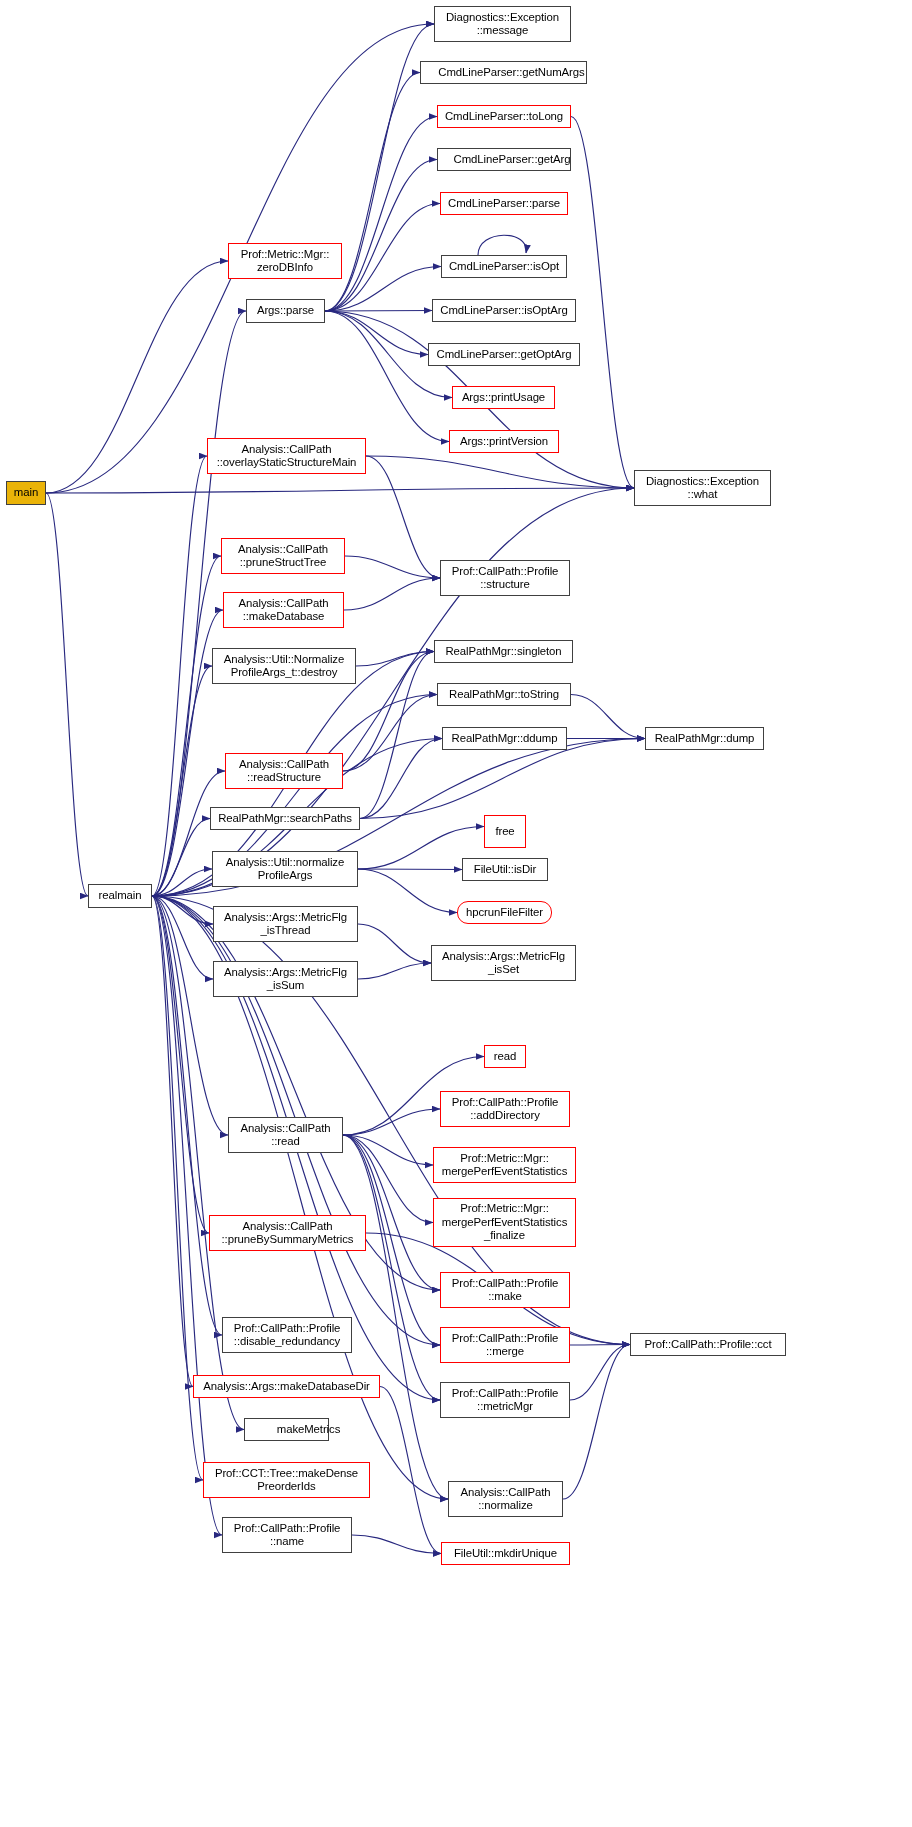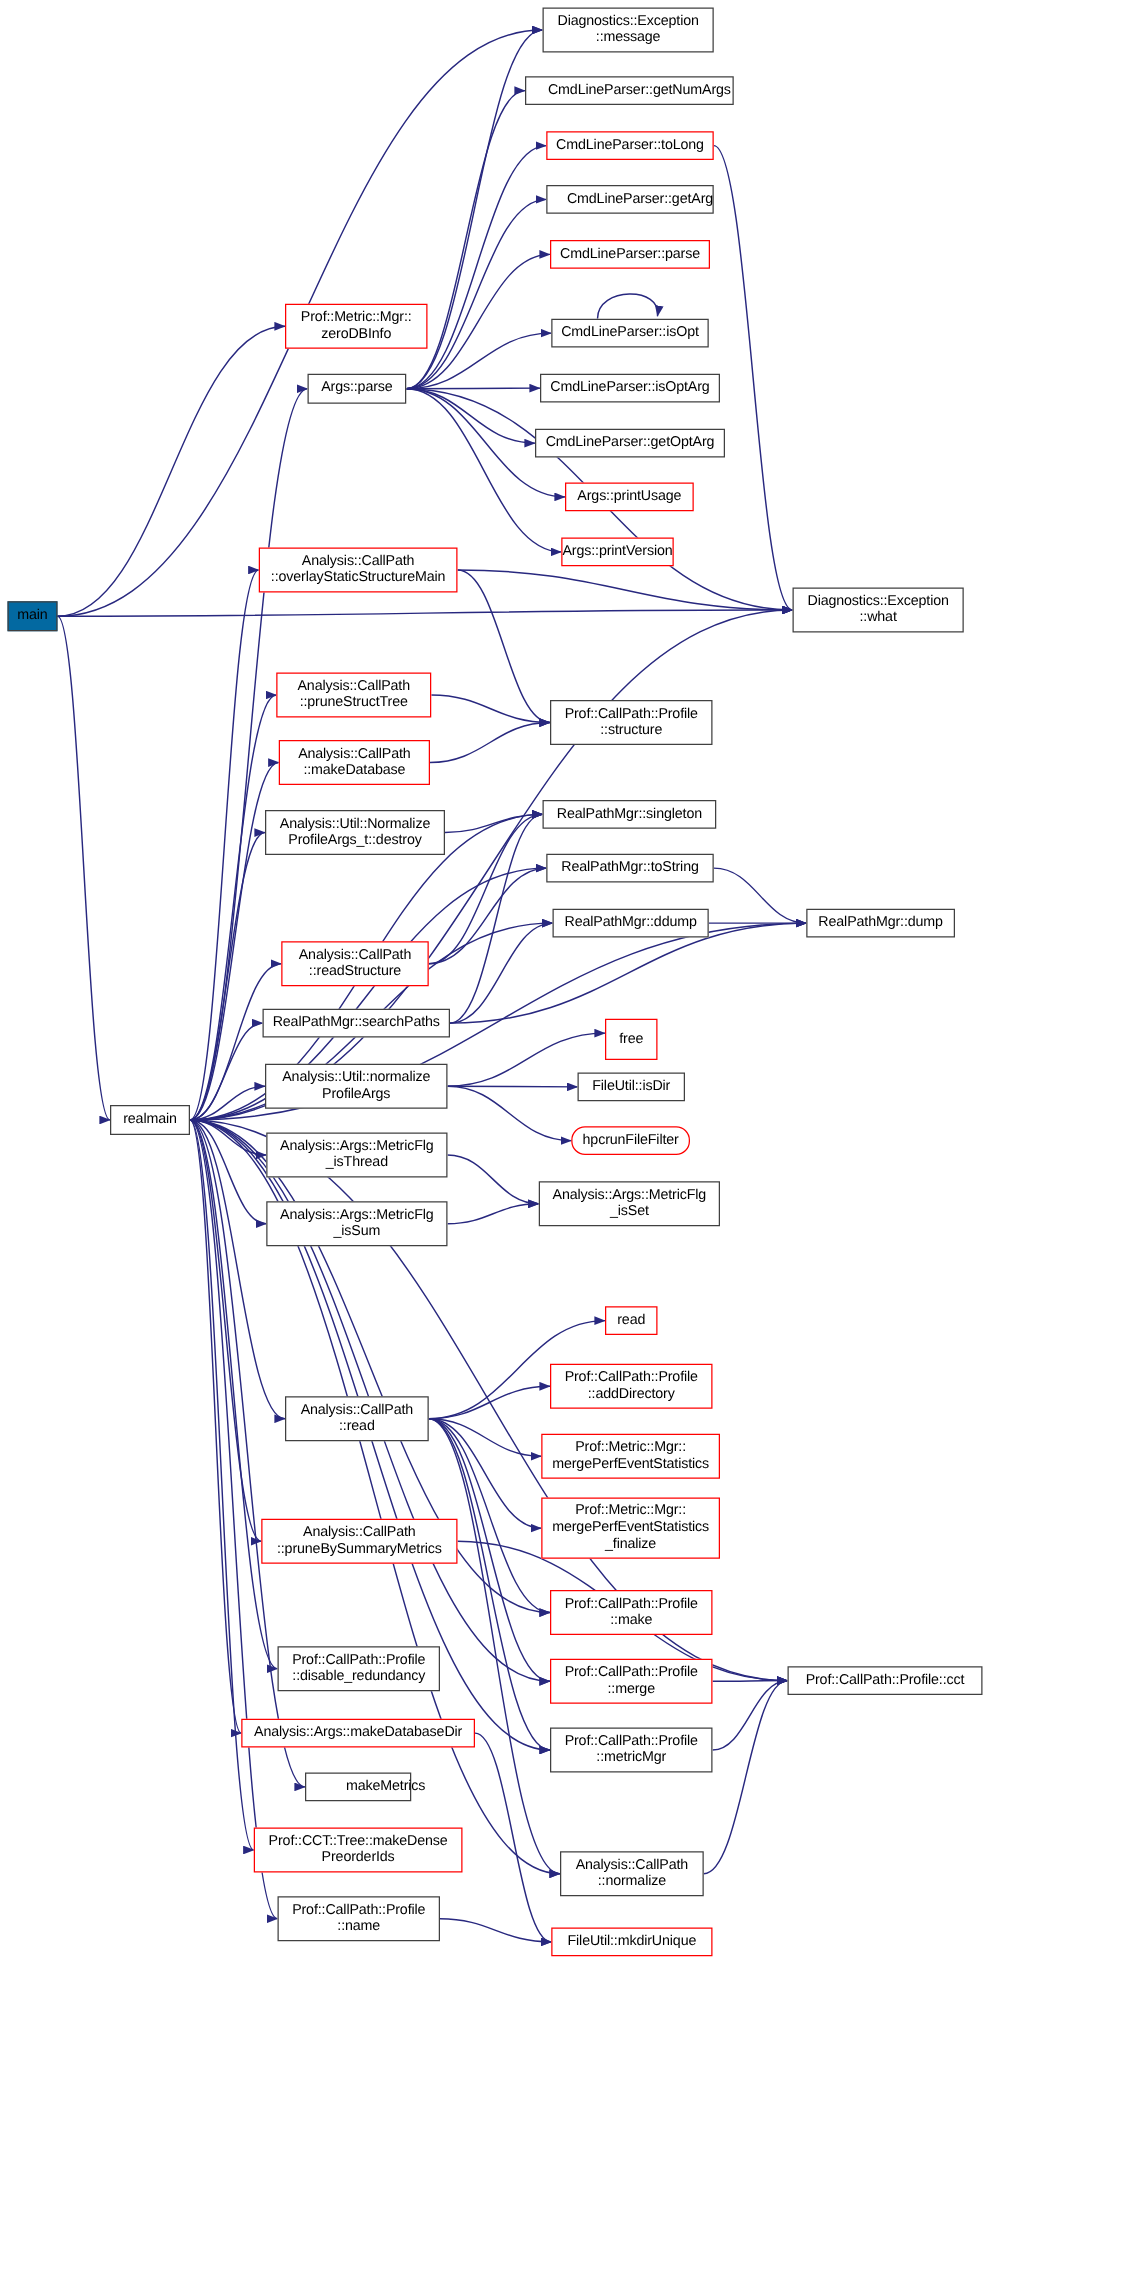--- a/index.html
+++ b/index.html
@@ -36,21 +36,21 @@
     background: #ffffff;
     border: 1px solid #404040;
     white-space: pre-line;
     letter-spacing: -0.1px;
     z-index: 5;
   }
   .node.red {
     border: 1px solid #ff0000;
   }
   .node.root {
-    background: #0369a1;
+    background: #eab308;
     border: 1px solid #404040;
   }
 </style>
 </head>
 <body>
 
 <div id="canvas-wrap">
   <svg id="edges" viewBox="0 0 912 1827">
     <defs>
       <marker id="arrow" markerWidth="9" markerHeight="7" refX="8.5" refY="3.5" orient="auto" markerUnits="userSpaceOnUse">
@@ -141,21 +141,21 @@
       <div class="node" style="left: 434px; top: 6px; width: 137px; height: 36px;">Diagnostics::Exception
 ::message</div>
       <div class="node" style="left: 420px; top: 61px; width: 167px; height: 23px; padding-left: 16px;">CmdLineParser::getNumArgs</div>
       <div class="node red" style="left: 437px; top: 105px; width: 134px; height: 23px;">CmdLineParser::toLong</div>
       <div class="node" style="left: 437px; top: 148px; width: 134px; height: 23px; padding-left: 16px;">CmdLineParser::getArg</div>
       <div class="node red" style="left: 440px; top: 192px; width: 128px; height: 23px;">CmdLineParser::parse</div>
       <div class="node" style="left: 441px; top: 255px; width: 126px; height: 23px;">CmdLineParser::isOpt</div>
       <div class="node" style="left: 432px; top: 299px; width: 144px; height: 23px;">CmdLineParser::isOptArg</div>
       <div class="node" style="left: 428px; top: 343px; width: 152px; height: 23px;">CmdLineParser::getOptArg</div>
       <div class="node red" style="left: 452px; top: 386px; width: 103px; height: 23px;">Args::printUsage</div>
-      <div class="node red" style="left: 449px; top: 430px; width: 90px; height: 23px;">Args::printVersion</div>
+      <div class="node red" style="left: 449px; top: 430px; width: 110px; height: 23px;">Args::printVersion</div>
       <div class="node" style="left: 634px; top: 470px; width: 137px; height: 36px;">Diagnostics::Exception
 ::what</div>
       <div class="node red" style="left: 228px; top: 243px; width: 114px; height: 36px;">Prof::Metric::Mgr::
 zeroDBInfo</div>
       <div class="node" style="left: 246px; top: 299px; width: 79px; height: 24px;">Args::parse</div>
       <div class="node red" style="left: 207px; top: 438px; width: 159px; height: 36px;">Analysis::CallPath
 ::overlayStaticStructureMain</div>
       <div class="node red" style="left: 221px; top: 538px; width: 124px; height: 36px;">Analysis::CallPath
 ::pruneStructTree</div>
       <div class="node red" style="left: 223px; top: 592px; width: 121px; height: 36px;">Analysis::CallPath

